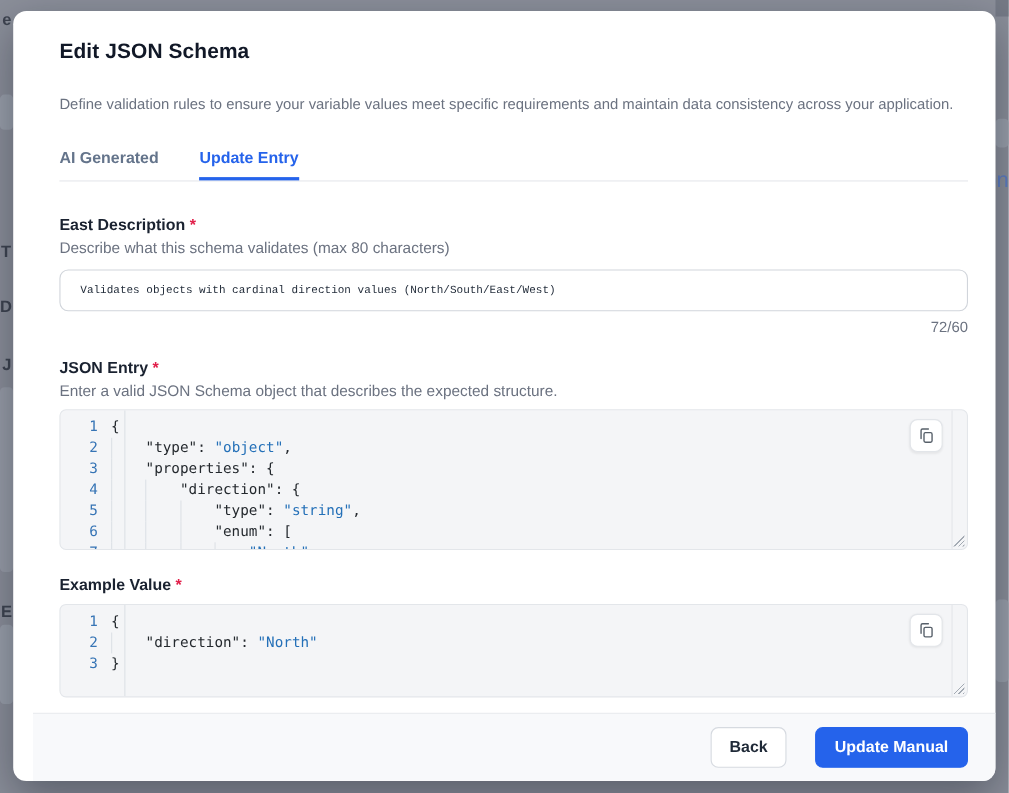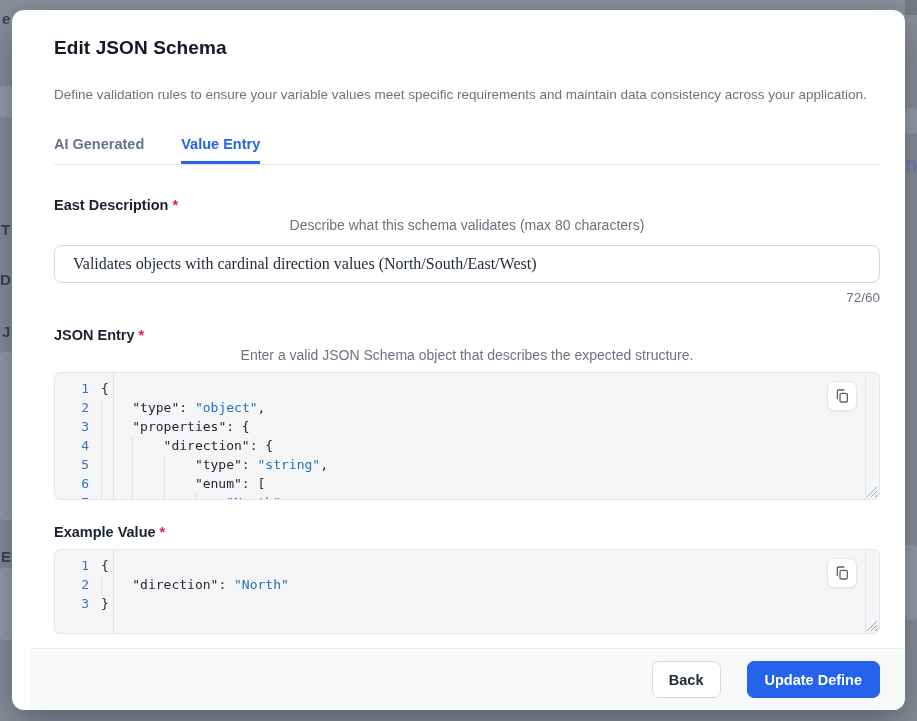--- a/index.html
+++ b/index.html
@@ -36,28 +36,28 @@
     font-size:14.5px; font-weight:600; color:#64748b;
     padding-bottom:9px; border-bottom:3px solid transparent; cursor:pointer;
   }
   .tab.active { color:#2563eb; border-bottom-color:#2563eb; }
   .divider { height:1px; background:#e5e7eb; }
 
   
   .field-label-row { display:flex; align-items:baseline; }
   .field-label { font-size:14.5px; font-weight:700; color:#1a2230; }
   .req { color:#e11d48; margin-left:4px; font-size:14.5px; font-weight:700; }
-  .helper { margin-top:4px; font-size:14px; color:#6b7280;text-align:center; }
+  .helper { margin-top:4px; font-size:14px; color:#6b7280; }
 
   .sec-brief { margin-top:32px; }
   .text-input {
     margin-top:12px; width:100%; height:38px;
     border:1px solid #d1d5db; border-radius:8px;
-    padding:0 18px; font-size:16px; color:#1f2937;
-    font-family:Liberation Serif, serif;
+    padding:0 18px; font-size:10px; color:#1f2937;
+    font-family:Liberation Mono, monospace;
     background:#fff; outline:none; display:block;
   }
   .char-count { margin-top:7px; text-align:right; font-size:13.5px; color:#6b7280; }
 
   .sec-schema { margin-top:22px; }
   .sec-example { margin-top:24px; }
 
   
   .editor {
     position:relative; margin-top:9px;
@@ -121,21 +121,21 @@
 </div>
 
 <div class="modal">
   <div class="modal-body">
 
     <div class="modal-title">Edit JSON Schema</div>
     <div class="modal-subtitle">Define validation rules to ensure your variable values meet specific requirements and maintain data consistency across your application.</div>
 
     <div class="tabs">
       <div class="tab">AI Generated</div>
-      <div class="tab active">Value Entry</div>
+      <div class="tab active">Update Entry</div>
     </div>
     <div class="divider"></div>
 
     <div class="sec-brief">
       <div class="field-label-row">
         <span class="field-label">East Description</span>
         <span class="req">*</span>
       </div>
       <div class="helper">Describe what this schema validates (max 80 characters)</div>
       <input class="text-input" type="text" value="Validates objects with cardinal direction values (North/South/East/West)" style="">
@@ -220,15 +220,15 @@
           </svg>
         </div>
         <div class="resize-grip"></div>
       </div>
     </div>
 
   </div>
 
   <div class="modal-footer">
     <button class="btn btn-back">Back</button>
-    <button class="btn btn-primary">Update Define</button>
+    <button class="btn btn-primary">Update Manual</button>
   </div>
 </div>
 
 </body></html>

